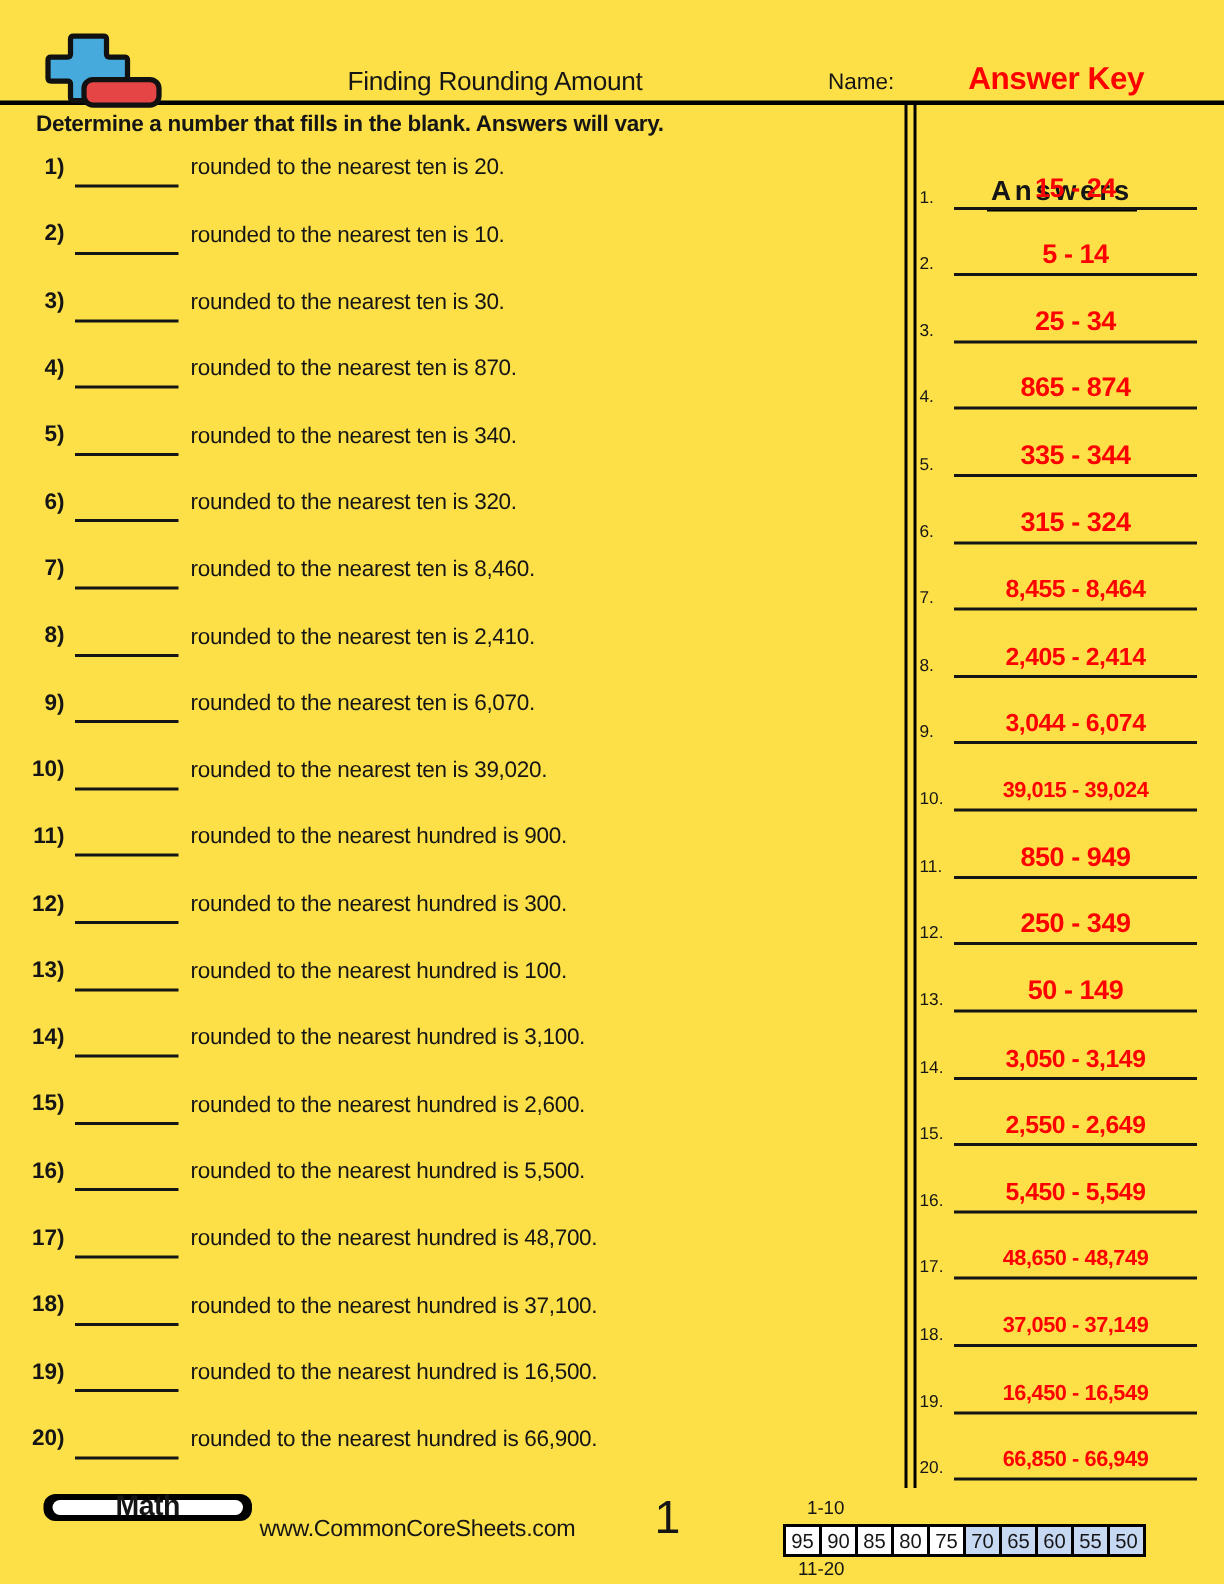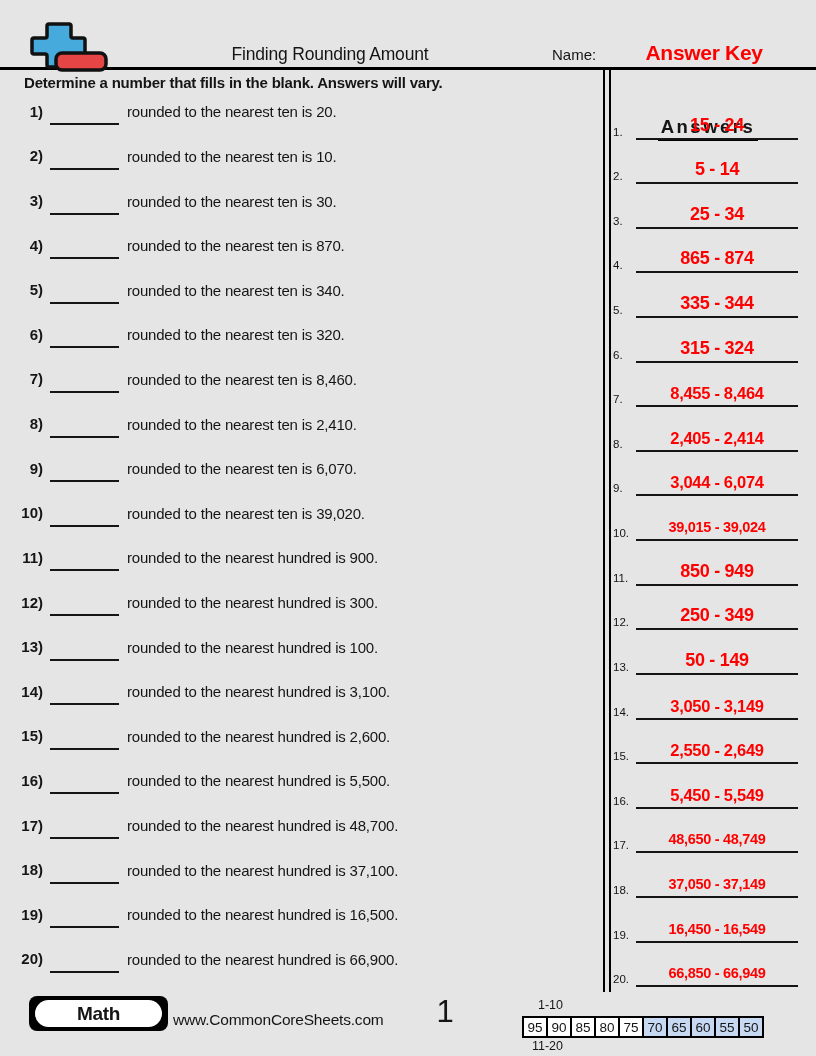--- a/index.html
+++ b/index.html
@@ -5,21 +5,21 @@
   :root{
     --ink:#151515;
     --answer-red:#fe0000;
     --logo-blue:#47aadc;
     --logo-red:#e54545;
     --score-shade:#c6d8f2;
   }
   *{box-sizing:border-box;margin:0;padding:0;}
   html,body{background:#fff;}
   body{font-family:"Liberation Sans", sans-serif;color:var(--ink);}
-  .page{position:relative;width:816px;height:1056px;background:#e5e5e5;overflow:hidden;margin:0 auto;}
+  .page{position:relative;width:816px;height:1056px;background:#fde047;overflow:hidden;margin:0 auto;}
 
   
   .logo{position:absolute;left:27px;top:21px;z-index:2;}
   .title{position:absolute;left:130px;top:44px;width:400px;text-align:center;
          font-size:17.5px;letter-spacing:-0.2px;}
   .name-row{position:absolute;left:552px;top:40px;width:260px;display:flex;
             align-items:baseline;}
   .name-label{font-size:15px;padding-top:6px;}
   .name-value{font-size:21px;font-weight:bold;color:var(--answer-red);
               flex:1;text-align:center;letter-spacing:-0.3px;}
@@ -50,21 +50,21 @@
   .ans-row{position:relative;height:44.62px;}
   .ans-num{position:absolute;left:3px;bottom:2px;font-size:11.5px;}
   .ans-line{position:absolute;left:26px;right:8px;bottom:0;border-bottom:2px solid var(--ink);}
   .ans-value{position:absolute;left:24px;right:6px;bottom:4px;text-align:center;
              color:var(--answer-red);font-weight:bold;font-size:18px;white-space:nowrap;
              letter-spacing:-0.3px;}
   .ans-value.m{font-size:16.5px;}
   .ans-value.s{font-size:14.5px;bottom:6px;}
 
   
-  .badge{position:absolute;left:29px;top:996px;width:139px;height:35px;background:#000;
+  .badge{position:absolute;left:29px;top:996px;width:139px;height:18px;background:#000;
          border-radius:8px;}
   .badge-pill{position:absolute;left:6px;right:6px;top:4px;bottom:4px;background:#fff;
               border-radius:15px;display:flex;align-items:center;justify-content:center;}
   .badge-text{font-weight:bold;font-size:19px;letter-spacing:-0.3px;}
   .website{position:absolute;left:173px;top:1011px;font-size:15.5px;letter-spacing:-0.2px;}
   .page-number{position:absolute;left:400px;top:994px;width:90px;text-align:center;
                font-size:31px;}
 
   .score{position:absolute;left:522px;top:995px;}
   .score-row{display:flex;flex-direction:column;}

